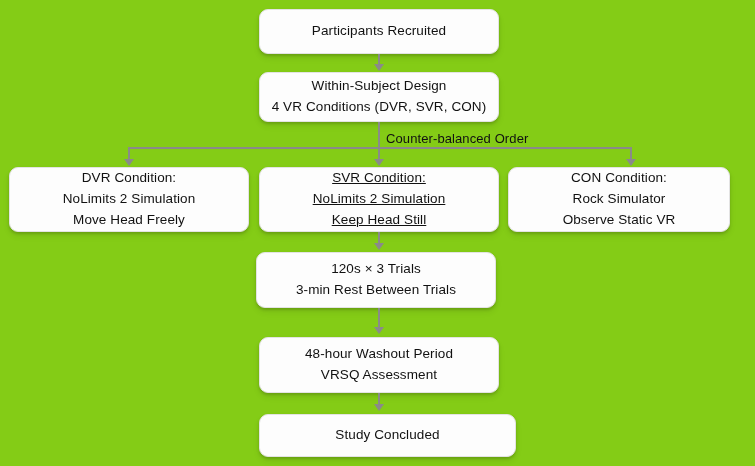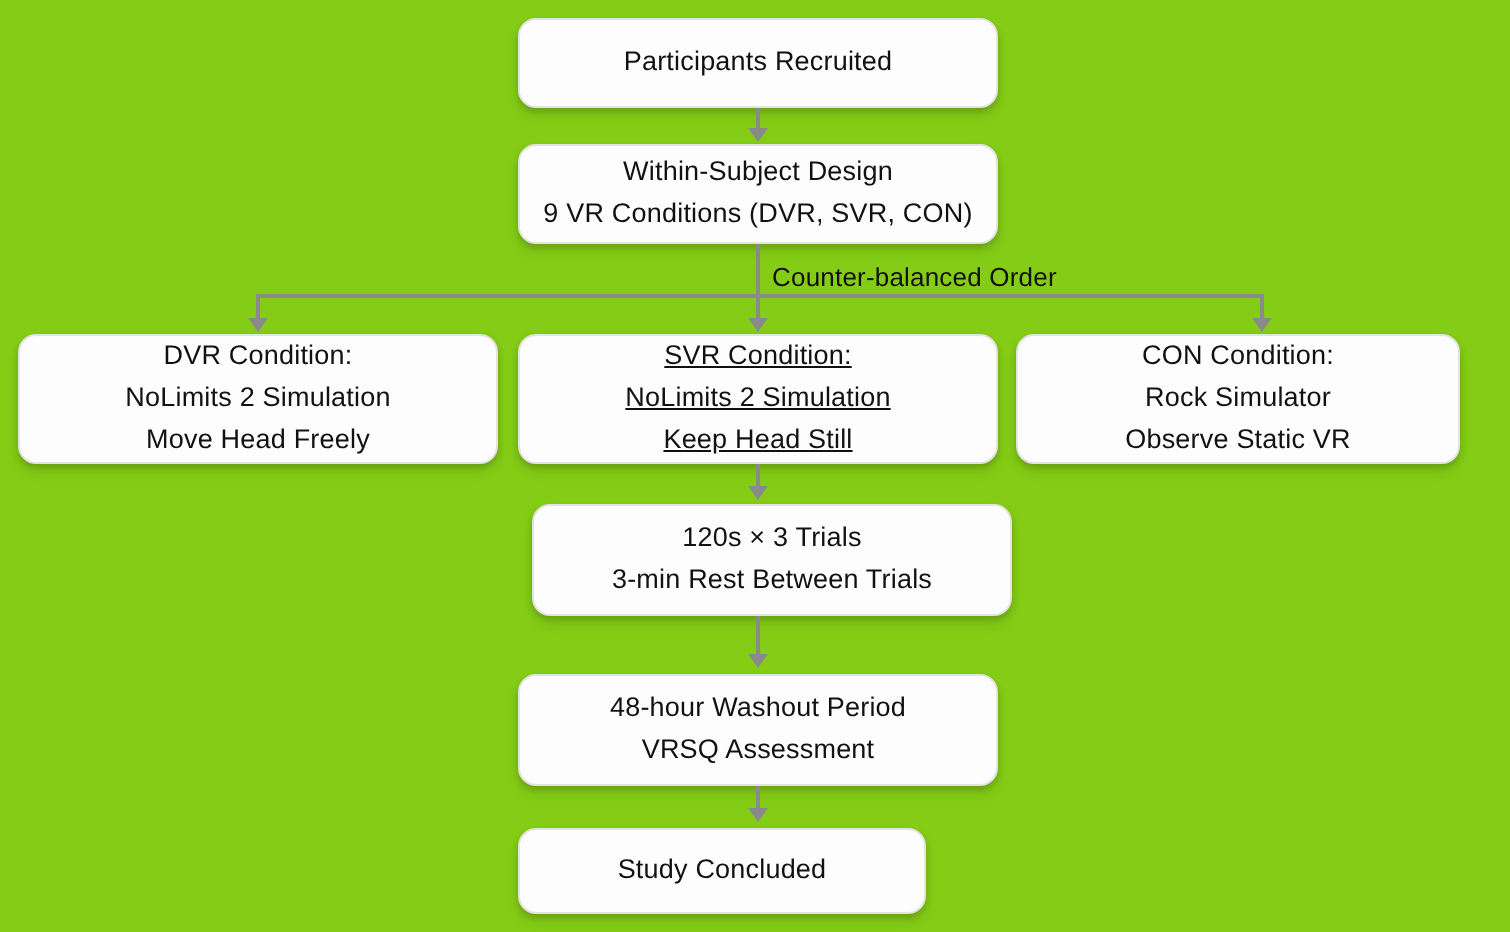--- a/index.html
+++ b/index.html
@@ -42,23 +42,23 @@
     display: block;
     white-space: nowrap;
   }
 
   
   #node-participants   { left: 259px; top: 9px;   width: 240px; height: 45px; }
   #node-design         { left: 259px; top: 72px;  width: 240px; height: 50px; }
   #node-dvr            { left: 9px;   top: 167px; width: 240px; height: 65px; }
   #node-svr            { left: 259px; top: 167px; width: 240px; height: 65px; text-decoration: underline; }
   #node-con            { left: 508px; top: 167px; width: 222px; height: 65px; }
-  #node-trials         { left: 266px; top: 252px; width: 240px; height: 56px; }
+  #node-trials         { left: 256px; top: 252px; width: 240px; height: 56px; }
   #node-washout        { left: 259px; top: 337px; width: 240px; height: 56px; }
-  #node-concluded      { left: 259px; top: 414px; width: 204px; height: 43px; }
+  #node-concluded      { left: 259px; top: 414px; width: 257px; height: 43px; }
 
   
   .conn {
     position: absolute;
     background: #8a8a8a;
   }
   .vline { width: 2px; }
   .hline { height: 2px; }
 
   .arrowhead {
@@ -116,21 +116,21 @@
 
   <div class="node" id="node-participants">
     <span class="line">Participants Recruited</span>
   </div>
 
   <div class="conn vline" id="trunk-participants"></div>
   <div class="arrowhead" id="arrow-design"></div>
 
   <div class="node" id="node-design">
     <span class="line">Within-Subject Design</span>
-    <span class="line">9 VR Conditions (DVR, SVR, CON)</span>
+    <span class="line">4 VR Conditions (DVR, SVR, CON)</span>
   </div>
 
   <div class="conn vline" id="trunk-design"></div>
   <div class="conn hline" id="bar-conditions"></div>
 
   <div class="conn vline" id="drop-dvr"></div>
   <div class="arrowhead" id="arrow-dvr"></div>
 
   <div class="conn vline" id="drop-svr"></div>
   <div class="arrowhead" id="arrow-svr"></div>

